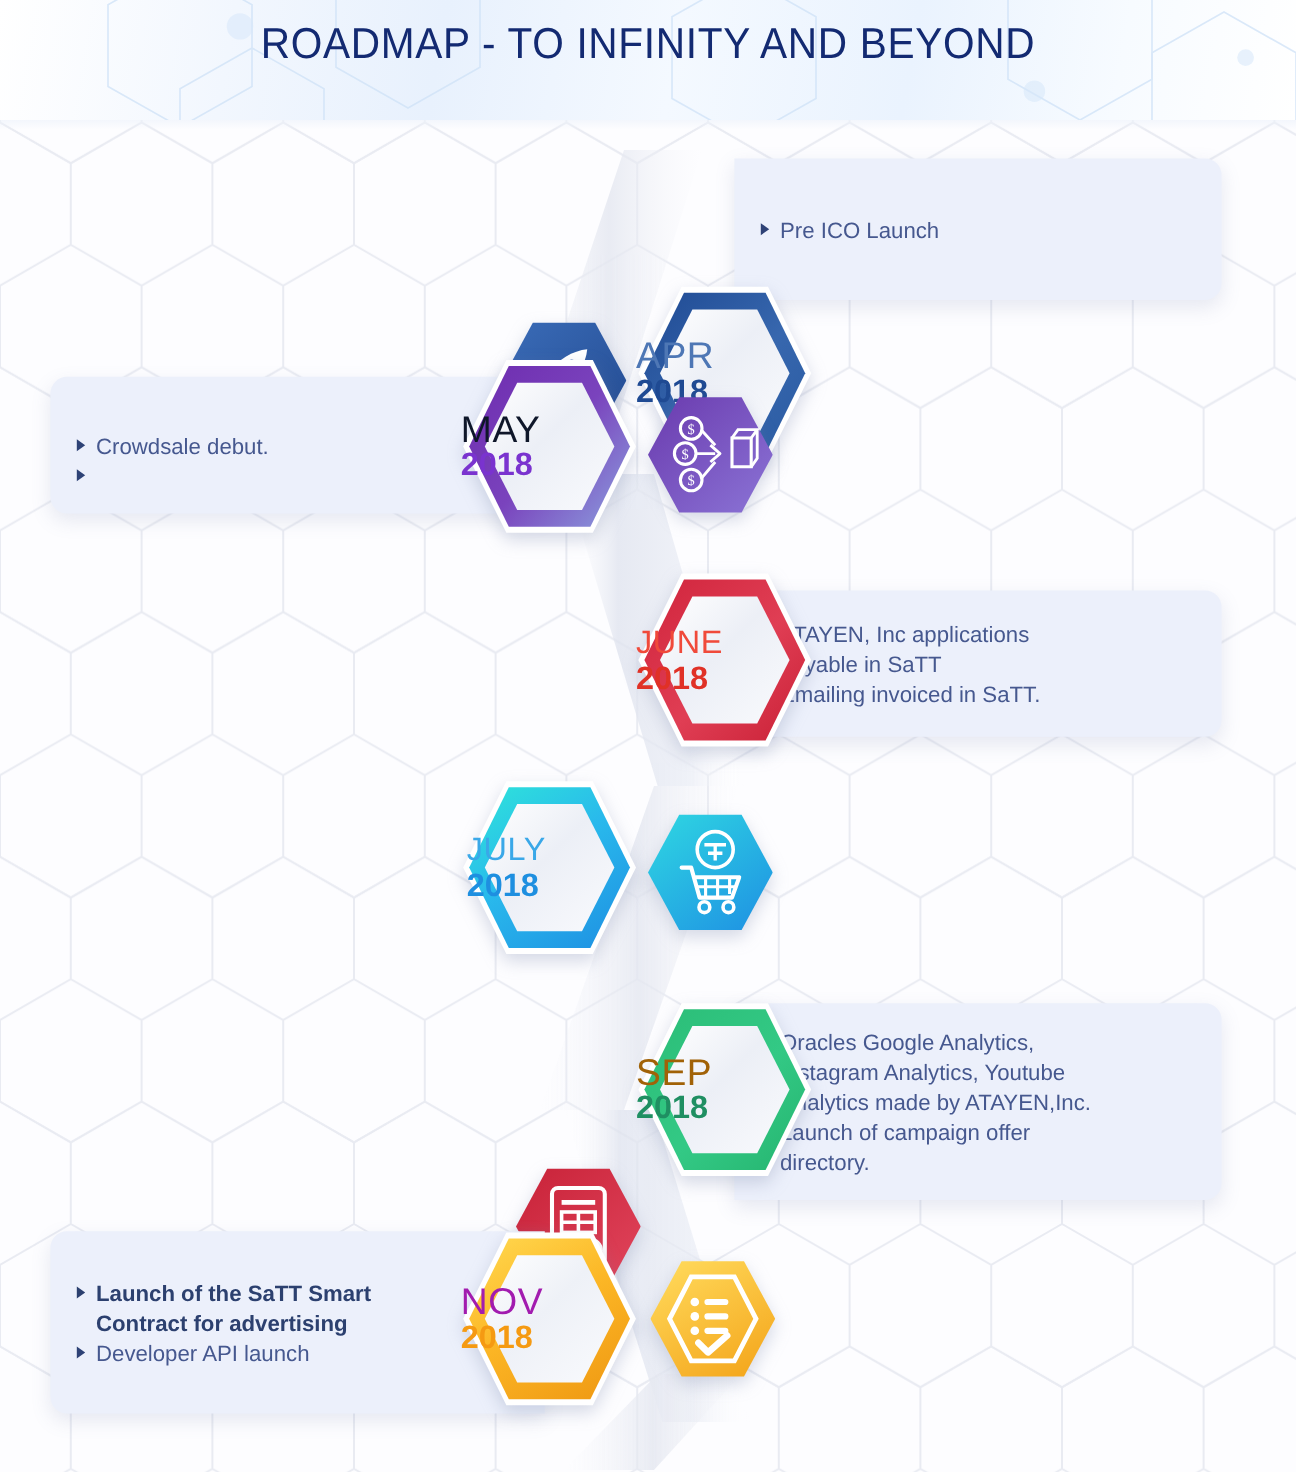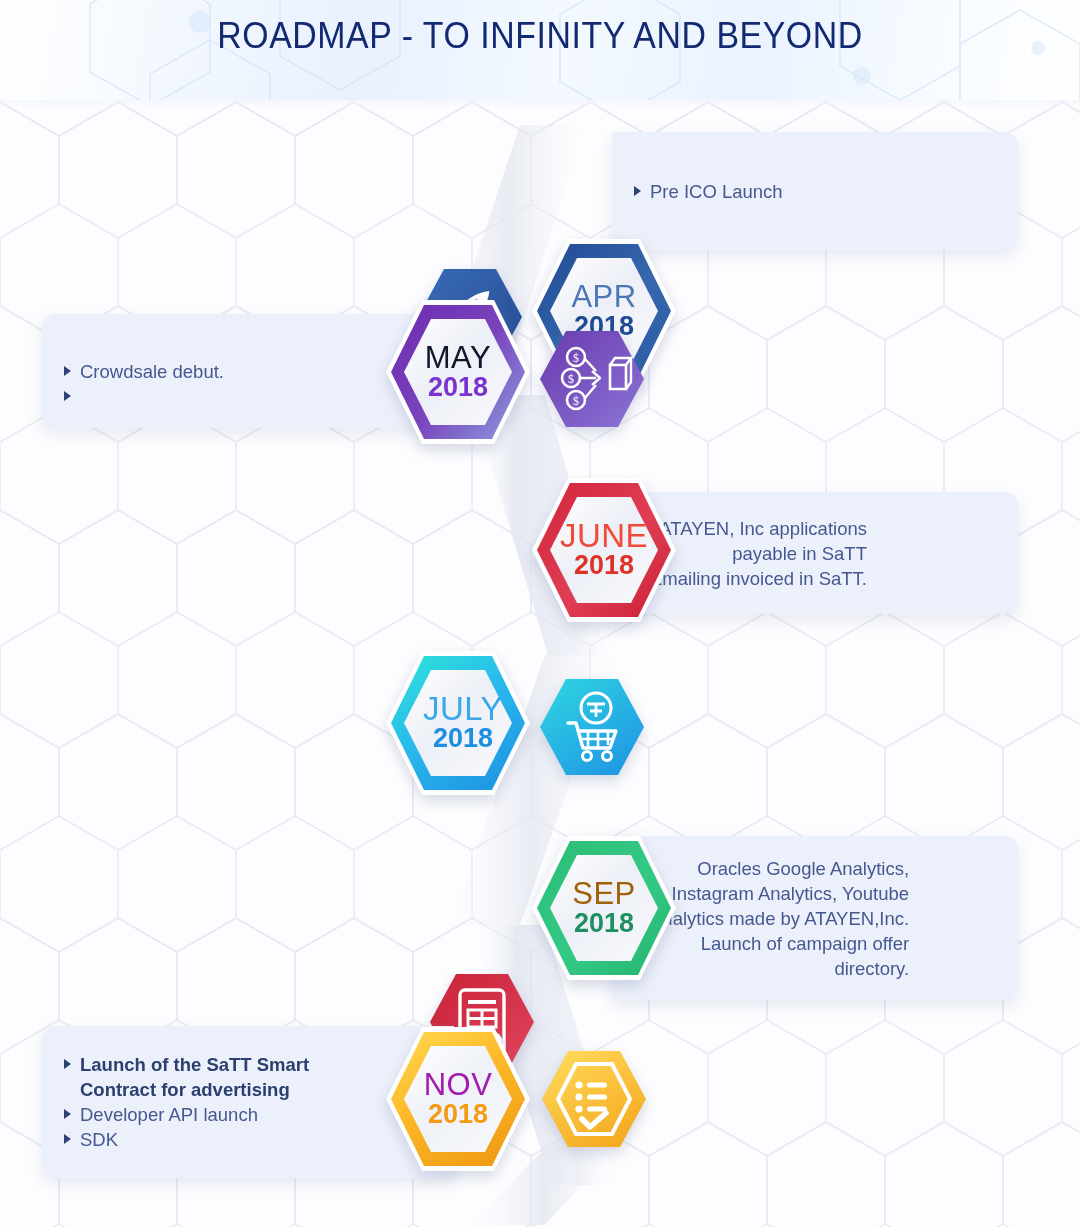--- a/index.html
+++ b/index.html
@@ -45,21 +45,21 @@
   .row{position:absolute;z-index:4;}
 
   
   .panel{
     position:absolute;
     background:#ecf0fb;
     box-sizing:border-box;
     padding:16px 22px;
     box-shadow:0 6px 16px rgba(110,125,170,.16);
   }
-  .panel.right{border-radius:0 14px 14px 0;text-align:right;}
+  .panel.right{border-radius:0 14px 14px 0;}
   .panel.left{border-radius:14px 0 0 14px;}
 
   .bullets{margin:0;padding:0;list-style:none;}
   .bullets li{
     color:#46588f;
     font-size:18.5px;
     line-height:25px;
     position:relative;
     padding-left:16px;
     white-space:pre-line;
@@ -71,25 +71,25 @@
     border-top:5px solid transparent;
     border-bottom:5px solid transparent;
   }
   .bullets li.bold{font-weight:700;color:#2c406f;}
   .bullets li.bold .tri{border-left-color:#2c406f;}
 
   
   .hexmonth{position:absolute;width:148px;height:148px;}
   .hexmonth .label{
     position:absolute;left:0;right:0;top:0;bottom:0;
-    display:flex;flex-direction:column;align-items:center;justify-content:center;
+    display:flex;flex-direction:column;align-items:flex-start;justify-content:center;
     pointer-events:none;
   }
   .hexmonth .m{font-size:31px;line-height:31px;font-weight:400;letter-spacing:.5px;}
-  .hexmonth .m.small{font-size:33px;}
+  .hexmonth .m.small{font-size:27px;}
   .hexmonth .y{font-size:27px;line-height:29px;font-weight:700;}
 
   
   .hexicon{position:absolute;width:104px;height:104px;}
 
   
   .shadowdrop{filter:drop-shadow(0 6px 7px rgba(120,132,170,.30));}
 </style>
 </head>
 <body>
@@ -389,21 +389,20 @@
       </div>
     </div>
   </div>
 
   <div class="row" style="left:0;top:1020px;width:1080px;height:180px;">
     <div class="panel left" style="left:42px;top:6px;width:412px;height:152px;display:flex;align-items:center;">
       <ul class="bullets">
         <li class="bold"><span class="tri"></span><span>Launch of the SaTT Smart
 Contract for advertising</span></li>
         <li><span class="tri"></span><span>Developer API launch</span></li>
-        <li><span class="tri"></span><span>SDK</span></li>
       </ul>
     </div>
 
     <svg class="hexmonth shadowdrop" style="left:384px;top:5px;" viewBox="0 0 148 148">
       <defs>
         <linearGradient id="gm5" x1="0.2" y1="0" x2="0.8" y2="1">
             <stop offset="0%" stop-color="#ffd44a"></stop>
             <stop offset="45%" stop-color="#fcb726"></stop>
             <stop offset="100%" stop-color="#f09b14"></stop>
           </linearGradient>

